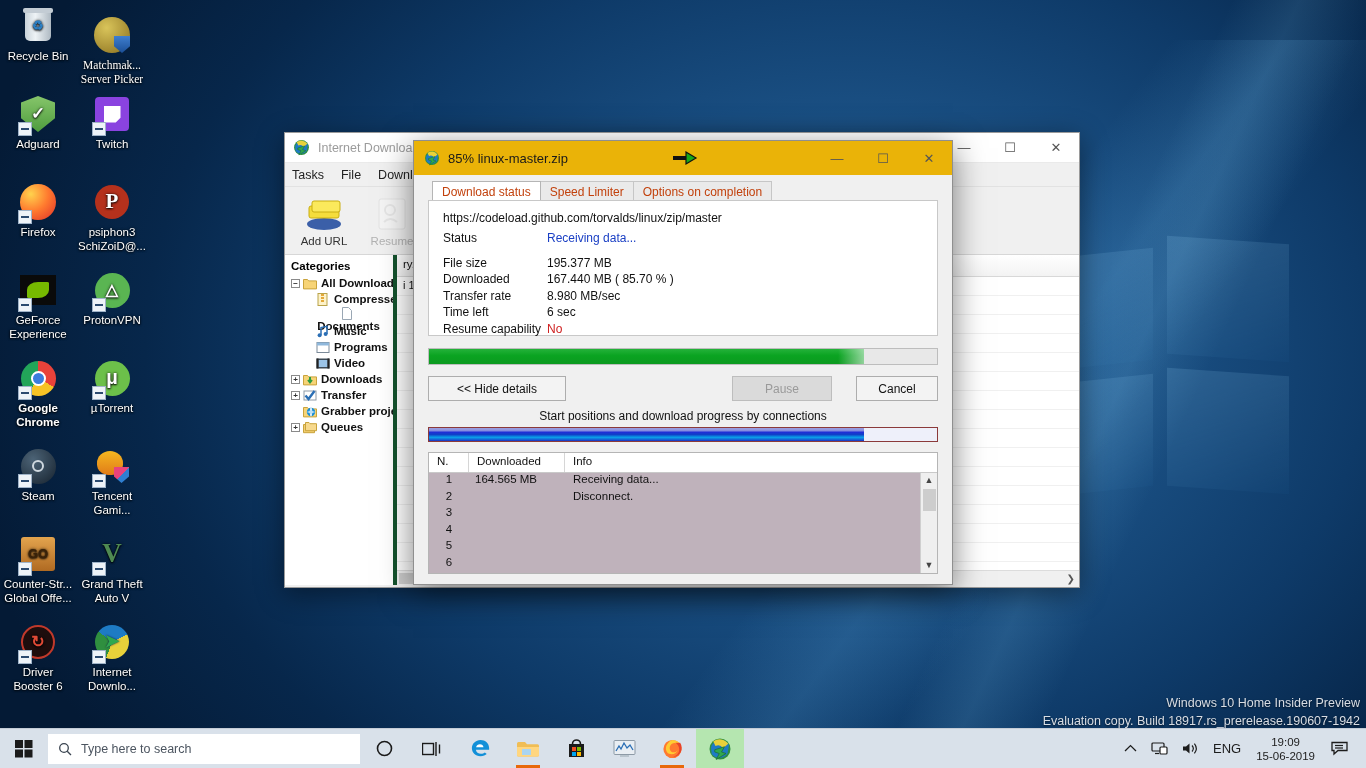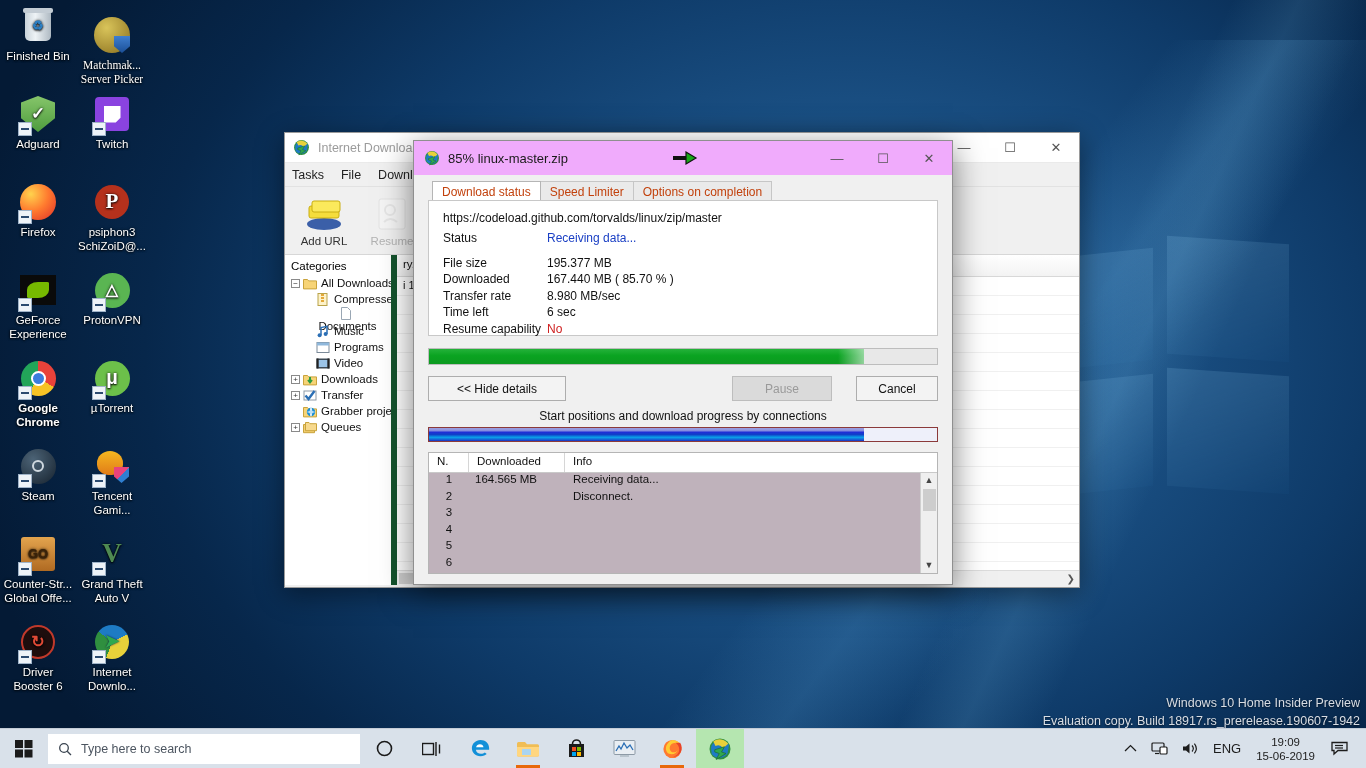--- a/index.html
+++ b/index.html
@@ -102,22 +102,22 @@
     overflow: hidden;
   }
   .tb-btn {
     width: 66px; text-align: center; font-size: 11.5px; color: #333;
     padding-top: 2px;
   }
   .tb-btn.dis { color: #b2b2b2; }
   .tb-btn .tbi { height: 42px; display:flex; align-items:center; justify-content:center; }
   #idm-body { display: flex; height: 330px; }
   #idm-cats {
-    width: 112px; background: #fff; border-right: 6px solid #14532d;
-    font-size: 11.5px; color: #111; padding: 4px 0 0 4px; overflow: hidden;
+    width: 112px; background: #fff; border-right: 4px solid #14532d;
+    font-size: 11.5px; color: #111; padding: 4px 0 0 4px; overflow: hidden; font-weight: bold;
   }
   #idm-cats .cat-h { font-size: 11.5px; padding: 1px 0 3px 2px; color: #000; }
   .ct { display: flex; align-items: center; height: 16px; white-space: nowrap; }
   .ct .exp {
     width: 9px; height: 9px; border: 1px solid #8a8a8a; background: #fff;
     font-size: 8px; line-height: 7px; text-align: center; color: #333;
     margin-right: 3px; flex: none;
   }
   .ct .pad { width: 12px; flex: none; }
   .ct .ico { width: 14px; height: 13px; margin-right: 4px; flex: none; }
@@ -135,21 +135,21 @@
   }
   #idm-hscroll .thumb { width: 22px; height: 11px; background: #cdcdcd; margin-left: 2px; }
   #idm-hscroll .arr { margin-left: auto; margin-right: 4px; font-size: 10px; color: #555; }
 
   
   #dl-dialog {
     position: absolute; left: 413px; top: 140px; width: 540px; height: 445px;
     background: #f0f0f0; border: 1px solid #8f8f8f;
     box-shadow: 0 8px 30px rgba(0,0,0,.5);
   }
-  #dl-titlebar { height: 34px; background: #f0abfc; display: flex; align-items: center; }
+  #dl-titlebar { height: 34px; background: #eab308; display: flex; align-items: center; }
   #dl-titlebar .ttl { font-size: 13px; color: #1a1a1a; margin-left: 8px; }
   #dl-title-icon { width: 16px; height: 16px; margin-left: 10px; flex: none; }
   #dl-arrow { margin-left: auto; margin-right: 10px; width: 26px; height: 16px; }
   #dl-tabs { display: flex; padding: 6px 0 0 18px; height: 25px; }
   .dtab {
     font-size: 12px; color: #c2410c; padding: 3px 9px 4px 9px;
     border: 1px solid #c6c6c6; border-bottom: none; background: #eaeaea;
     margin-right: -1px;
   }
   .dtab.active { background: #fff; border-color: #b5b5b5; position: relative; z-index: 2; }
@@ -260,21 +260,21 @@
 <div id="desktop-icons">
     <div class="d-icon" style="left: 1px; top: 4px;">
       <span class="gl">
         <span class="art">
           <div style="width:26px;height:30px;background:linear-gradient(90deg,#c9d3da,#eef3f6 40%,#aeb9c2);border-radius:3px 3px 5px 5px;position:relative;">
             <div style="position:absolute;top:-3px;left:-2px;width:30px;height:5px;background:#c3ccd4;border-radius:2px;"></div>
             <div style="position:absolute;top:8px;left:7px;color:#2b7fc4;font-size:13px;">♻</div>
           </div>
         </span>
       </span>
-      <span class="lbl">Finished Bin</span>
+      <span class="lbl">Recycle Bin</span>
     </div>
     <div class="d-icon" style="left: 75px; top: 13px; font-family: Liberation Serif, serif;">
       <span class="gl">
         <span class="art">
           <div style="width:36px;height:36px;border-radius:50%;background:radial-gradient(circle at 35% 30%,#d9c45a,#8a6f1e);position:relative;">
             <div style="position:absolute;right:0;bottom:0;width:16px;height:17px;background:linear-gradient(#3f7fd0,#1b4f96);clip-path:polygon(0 0,100% 0,100% 60%,50% 100%,0 60%);"></div>
           </div>
         </span>
       </span>
       <span class="lbl">Matchmak...<br>Server Picker</span>

